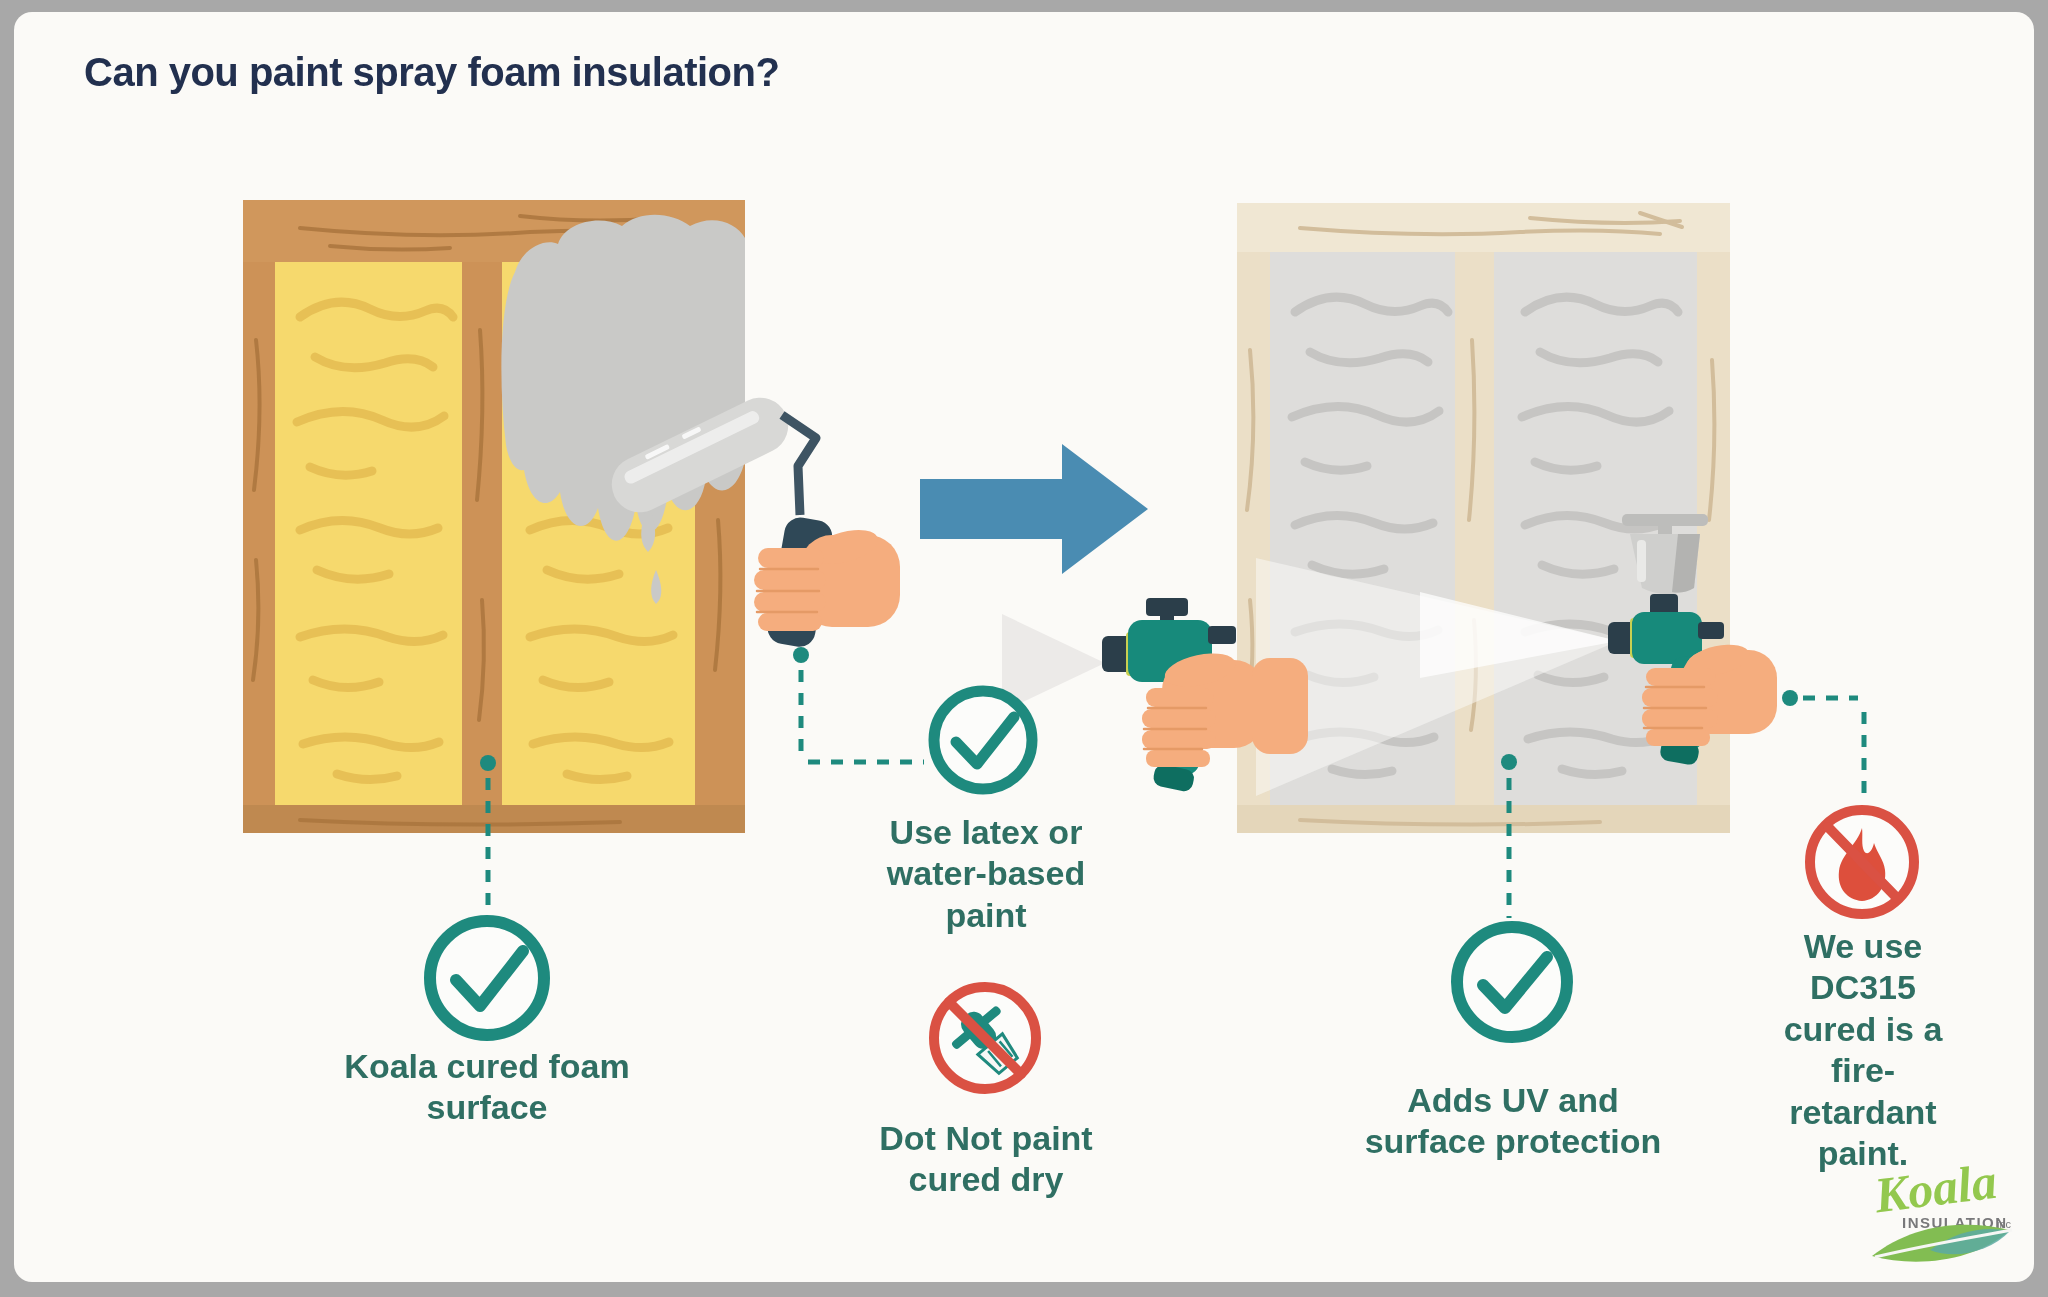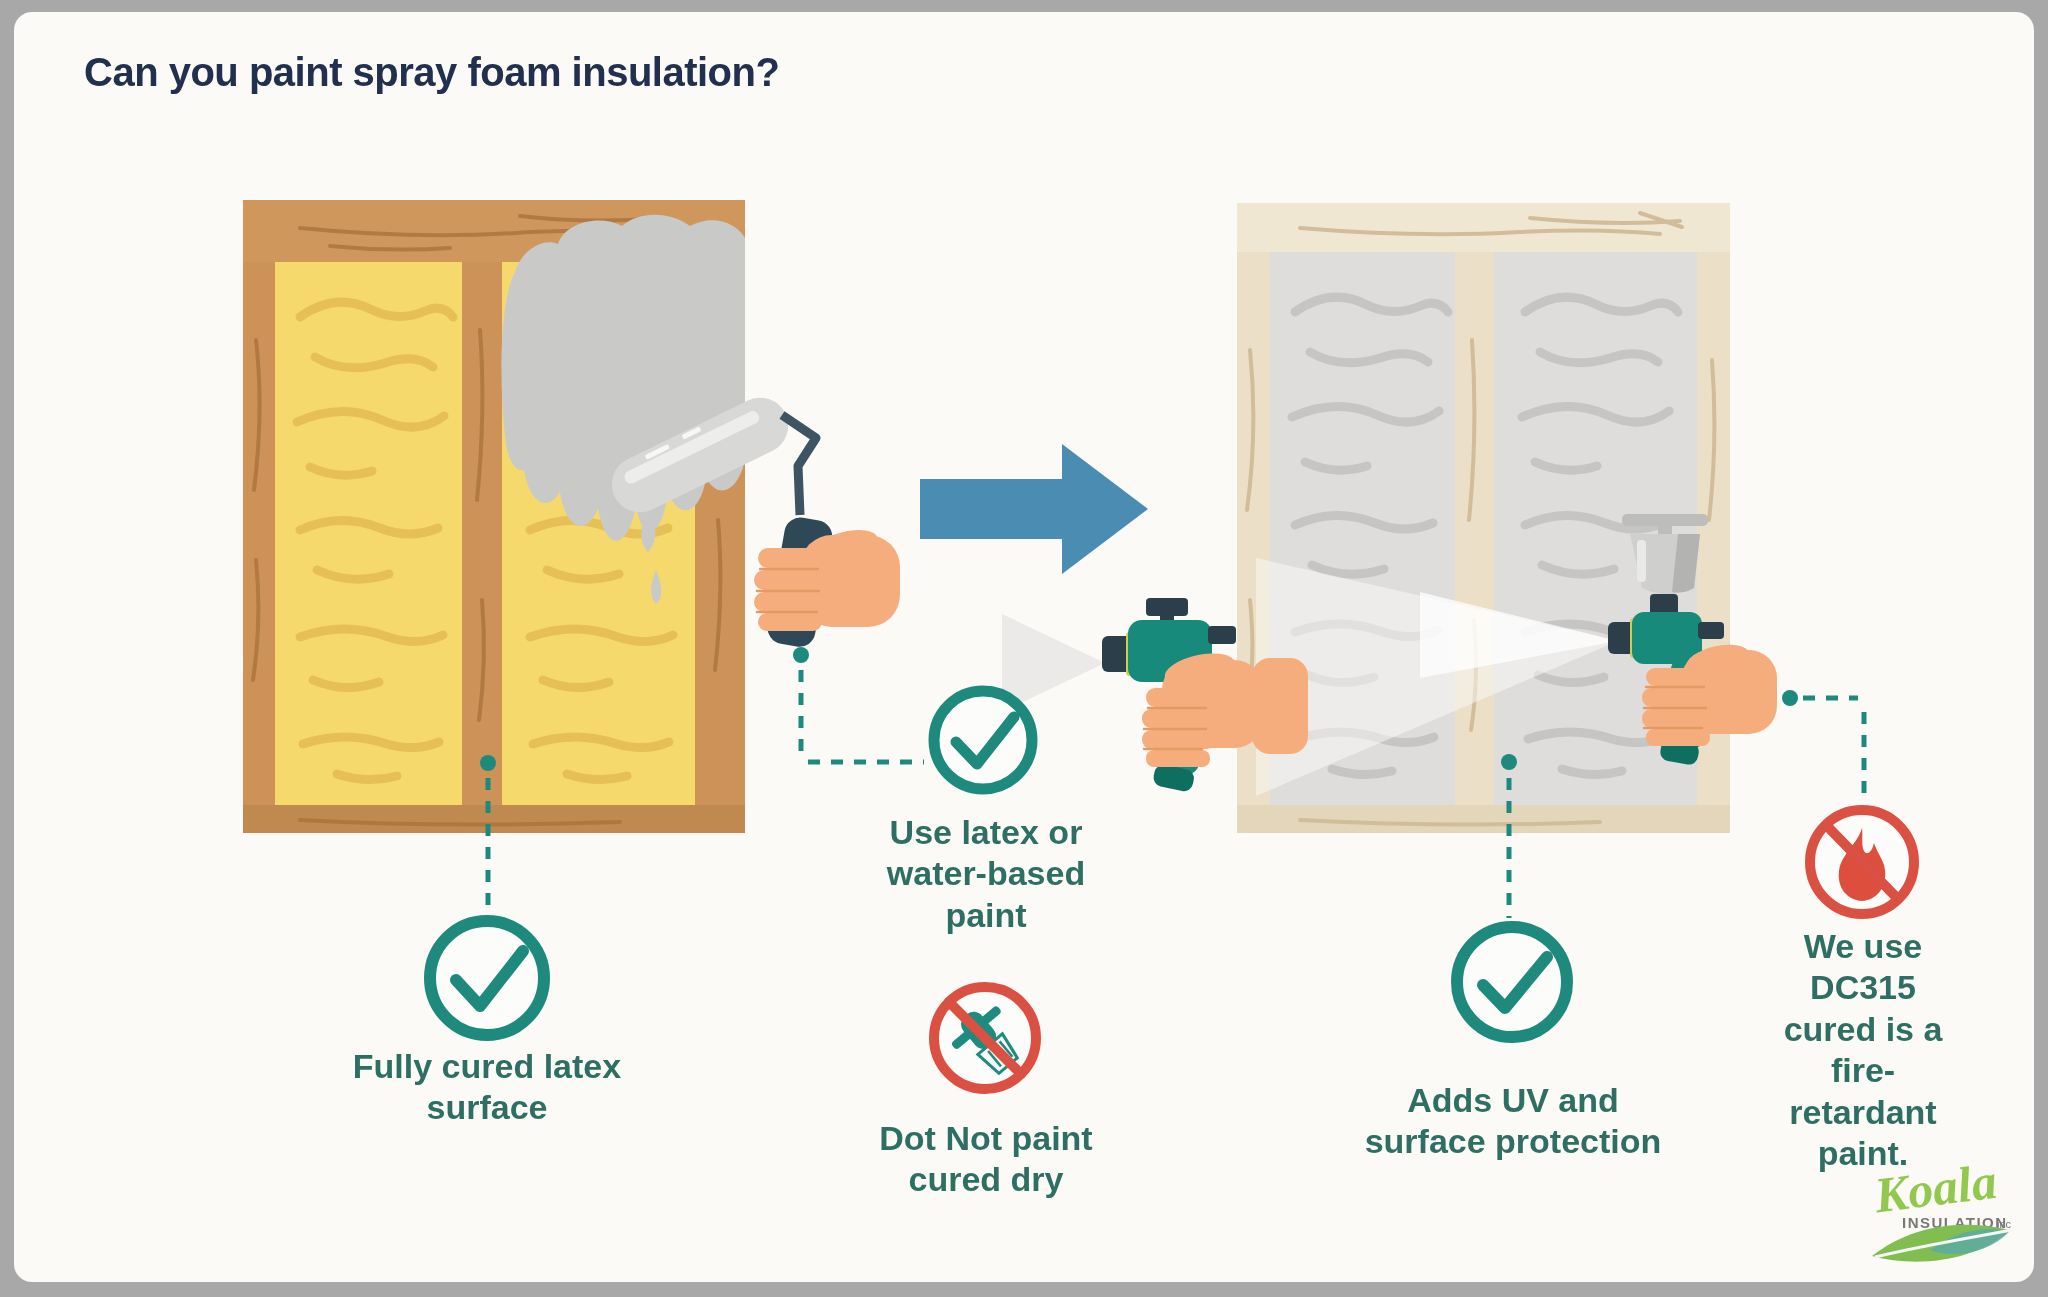--- a/index.html
+++ b/index.html
@@ -249,21 +249,21 @@
     <text x="1997" y="1228" font-size="11" fill="#78787a">inc</text>
     <g>
       <path d="M1872,1256 C1910,1226 1960,1218 2010,1230 C1975,1262 1915,1268 1872,1256 Z" fill="#82bd52"></path>
       <path d="M1930,1250 C1958,1230 1985,1226 2010,1231 C1990,1252 1955,1260 1930,1250 Z" fill="#5caaa2" opacity="0.85"></path>
       <path d="M1875,1257 C1930,1244 1980,1236 2012,1230" fill="none" stroke="#f6f6f4" stroke-width="3"></path>
     </g>
   </g>
 </svg>
 
 <div id="title" class="overlay">Can you paint spray foam insulation?</div>
-<div id="cap-cured" class="overlay caption">Fully cured latex
+<div id="cap-cured" class="overlay caption">Koala cured foam
 surface</div>
 <div id="cap-latex" class="overlay caption">Use latex or
 water-based
 paint</div>
 <div id="cap-nopaint" class="overlay caption">Dot Not paint
 cured dry</div>
 <div id="cap-uv" class="overlay caption">Adds UV and
 surface protection</div>
 <div id="cap-fire" class="overlay caption">We use DC315
 cured is a

